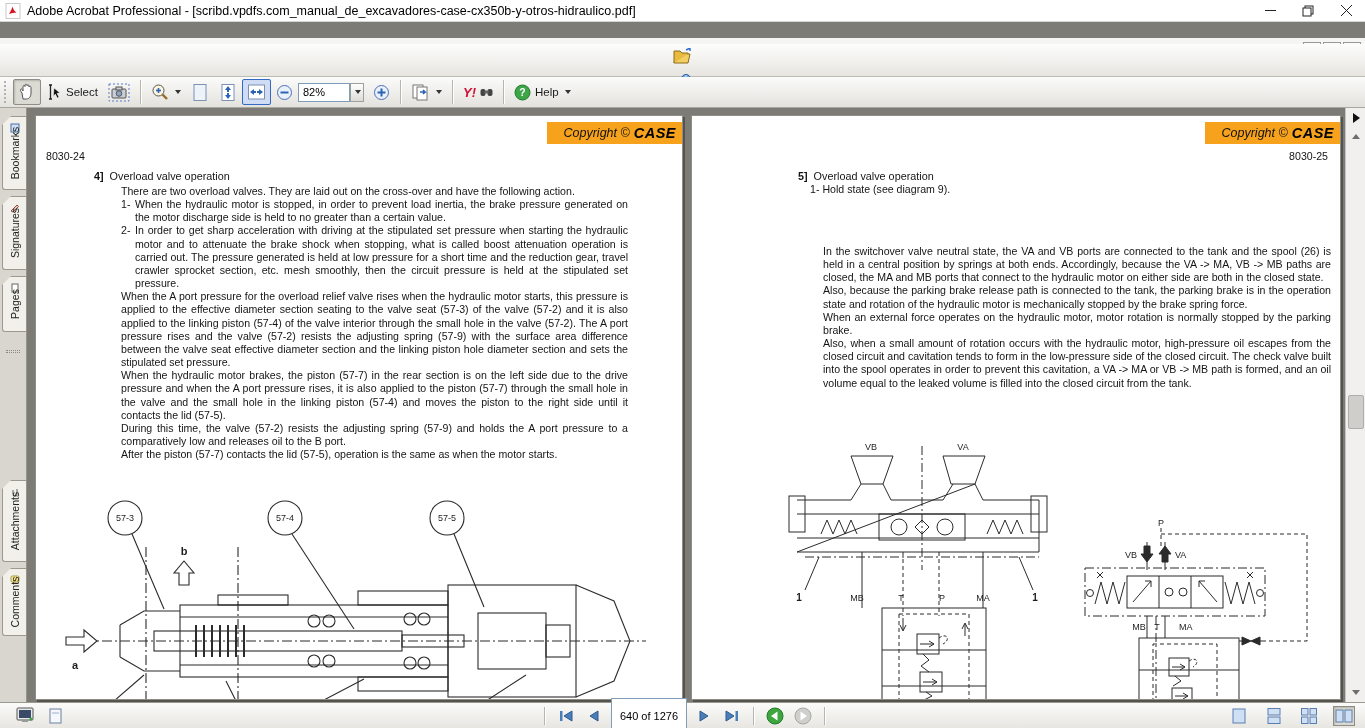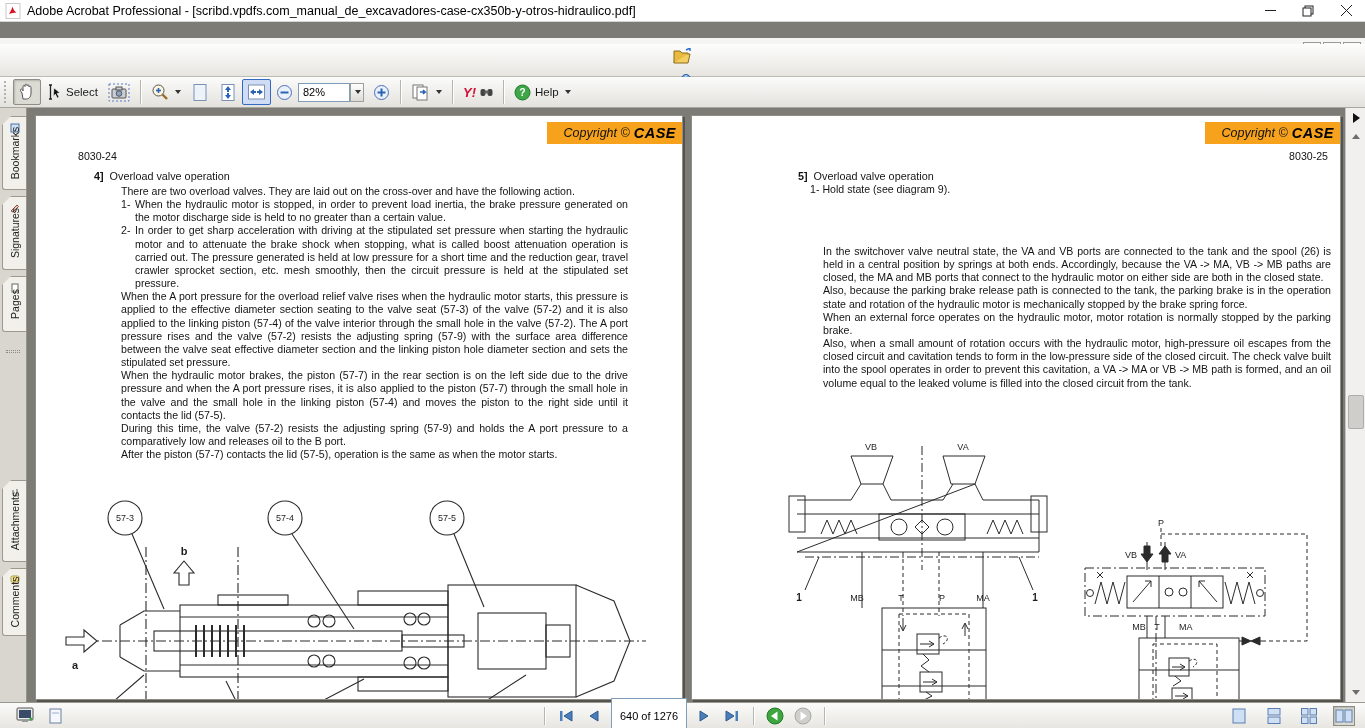--- a/index.html
+++ b/index.html
@@ -57,21 +57,21 @@
   .page { position:absolute; top:7px; height:585px; background:#fff; border:1px solid #8e8d88;
           box-shadow:2px 2px 0 #55534e; overflow:hidden; color:#141414; }
   .page-left  { left:7px;  width:648px; }
   .page-right { left:663px; width:650px; }
 
   .cpybox { position:absolute; top:6px; right:0; width:135px; height:22px; background:#f6a21d;
             display:flex; align-items:center; justify-content:flex-end; padding:0 6px; gap:4px; }
   .cpy-prefix { font-style:italic; font-size:12.5px; color:#111; }
   .cpy-brand { font-style:italic; font-weight:bold; font-size:14.5px; letter-spacing:.5px; color:#000000; }
 
-  .pagenum { position:absolute; top:34px; font-size:10.6px;margin-left:32px; }
+  .pagenum { position:absolute; top:34px; font-size:10.6px; }
   .heading-row { position:absolute; display:flex; font-size:10.8px; }
   .hnum { font-weight:bold; margin-right:6px; }
   .body { position:absolute; font-size:10.6px; line-height:13.15px; text-align:justify; }
   .hang { display:flex; }
   .hang .num { flex:none; width:14px; }
   .hang .txt { flex:1; text-align:justify; }
 
   .diag { position:absolute; }
   .diag text { font-family:"Liberation Sans", sans-serif; fill:#1d1d1d; }
 

